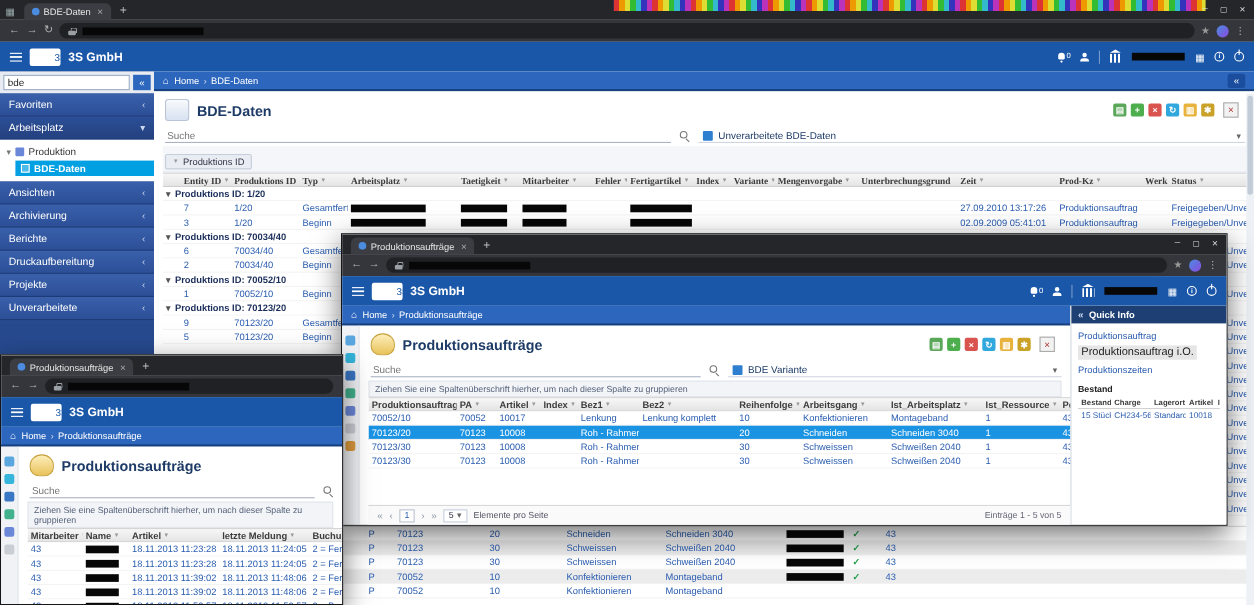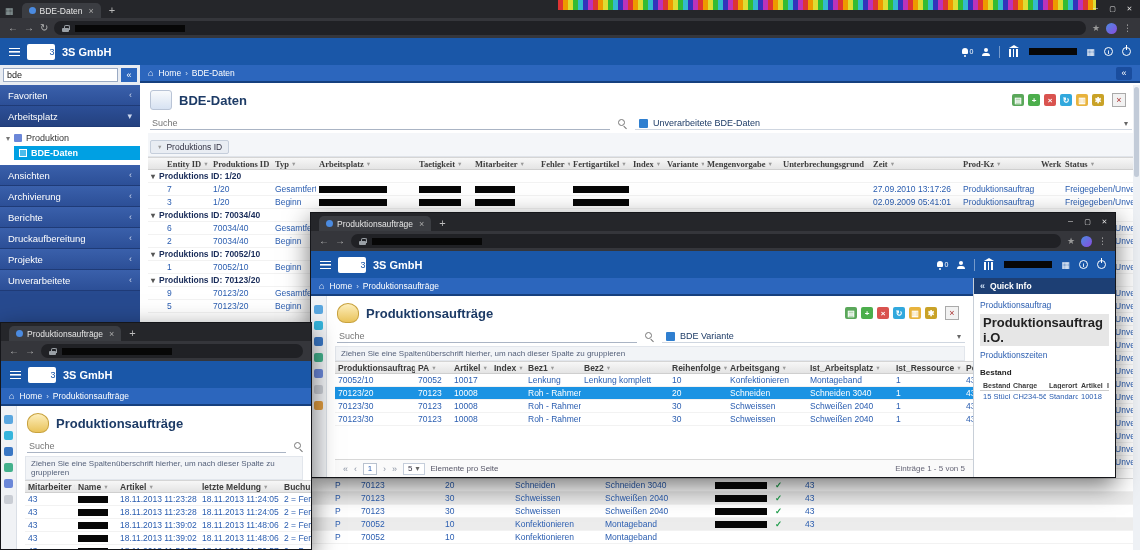--- a/index.html
+++ b/index.html
@@ -151,21 +151,21 @@
 .pg-btn{color:#8a93a3;font-size:9px;}
 .pg-num{width:14px;height:12px;border:1px solid #b9c2cf;display:flex;align-items:center;justify-content:center;color:#2a5db0;background:#fff;font-size:8px;}
 .pg-size{display:flex;align-items:center;gap:3px;border:1px solid #c5cedb;padding:0 4px;height:12px;background:#fff;color:#334;}
 .pg-range{margin-left:auto;color:#667;}
 
 .quickinfo{width:142px;flex:none;border-left:1px solid #c8cfd8;display:flex;flex-direction:column;background:#fff;}
 .qi-header{height:16px;background:#1d3f74;color:#fff;font-size:8.5px;font-weight:bold;display:flex;align-items:center;gap:5px;padding:0 6px;flex:none;}
 .qi-collapse{font-size:9px;color:#cfe0f5;}
 .qi-body{flex:1;padding:6px;display:flex;flex-direction:column;gap:4px;font-size:8px;overflow:hidden;}
 .qi-link{color:#2a5db0;font-size:8.5px;}
-.qi-status{font-weight:bold;color:#222;background:#e6e6e6;padding:1px 3px;font-size:13px;width:fit-content;}
+.qi-status{font-weight:normal;color:#222;background:#e6e6e6;padding:1px 3px;font-size:10px;width:fit-content;}
 .qi-section{font-weight:bold;color:#222;font-size:8px;margin-top:4px;}
 .qi-table .thead{background:#fff;border:none;border-bottom:1px solid #ccc;font-size:7px;height:10px;}
 .qi-table .tr{height:11px;font-size:7.5px;border-bottom:none;}
 </style>
 </head>
 <body>
 
 <div id="stage">
 
   <section class="window" id="win1">

